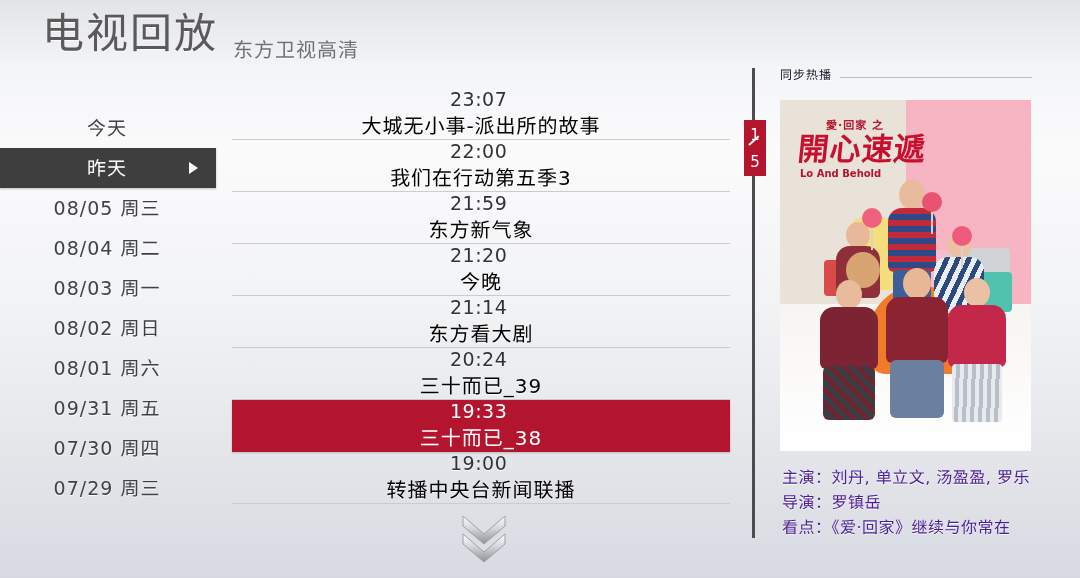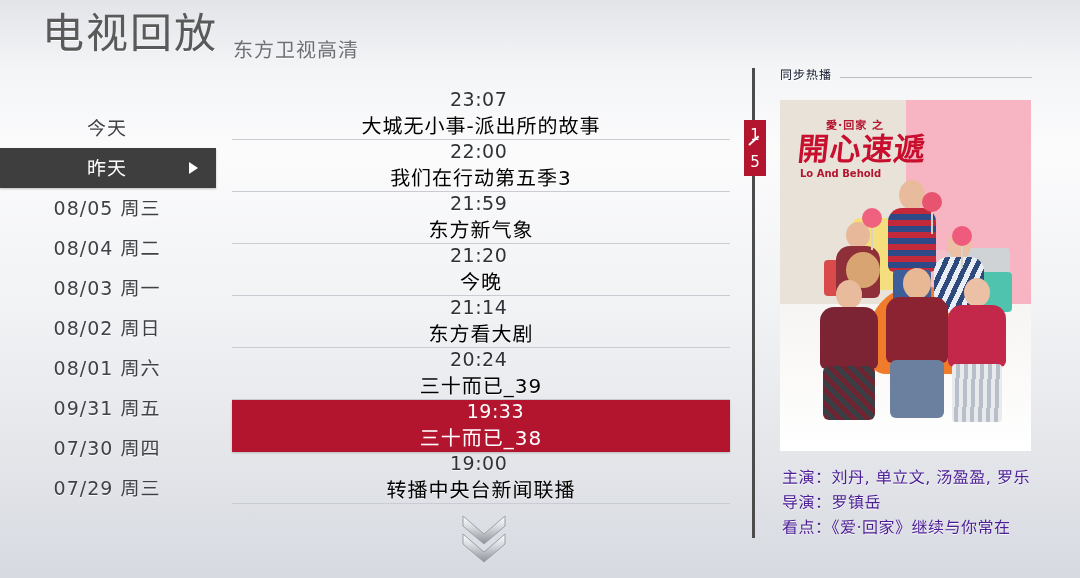--- a/index.html
+++ b/index.html
@@ -100,21 +100,20 @@
   }
   .program-row.active {
     background:#b3152f;
     border-bottom:1px solid #b3152f;
     box-shadow:0 1px 2px rgba(0,0,0,.2);
   }
   .program-row.active .p-time,
   .program-row.active .p-title {
     color:#ffffff;
     text-shadow:none;
-    text-align:right;
   }
 
   
   #scroll-down {
     position:absolute;
     left:455px; top:512px;
     width:58px; height:52px;
     cursor:pointer;
   }
   #scroll-down svg { display:block; }

